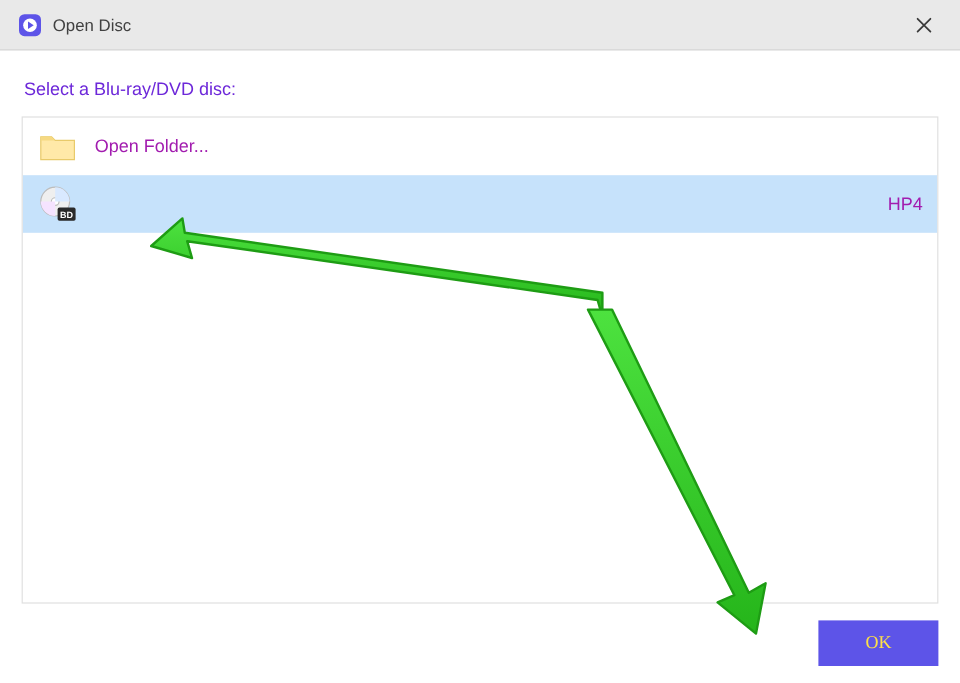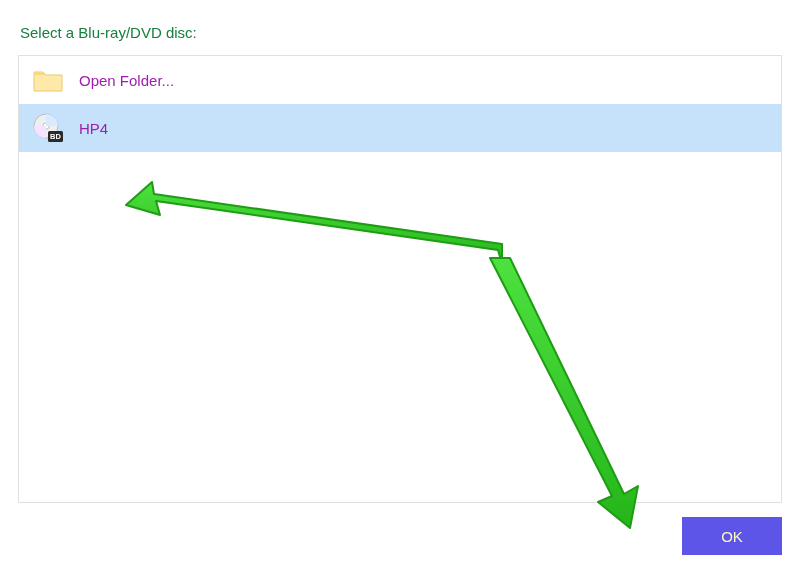--- a/index.html
+++ b/index.html
@@ -25,60 +25,77 @@
     width: 36px; height: 36px; display: flex; align-items: center; justify-content: center;
     font-size: 18px; color: #3a3a3a; cursor: pointer;
   }
   .body {
     flex: 1 1 auto;
     padding: 18px 18px 14px 18px;
     display: flex; flex-direction: column;
     position: relative;
   }
   .prompt {
-    font-size: 15px; color: #15803d; margin: 6px 0 14px 2px;
+    font-size: 15px; color: #6d28d9; margin: 6px 0 14px 2px;
   }
   .listbox {
     flex: 1 1 auto;
     border: 1px solid #e0e0e0;
     background: #fff;
     overflow: hidden;
   }
   .list-item {
     height: 48px;
     display: flex; align-items: center;
     padding: 0 12px;
     cursor: pointer;
   }
-  .list-item.selected { background: #c6e2fb; }
+  .list-item.selected { background: #c6e2fb; justify-content: space-between; }
   .list-item .icon {
     width: 34px; height: 34px; margin-right: 14px;
     display: inline-flex; align-items: center; justify-content: center;
   }
   .list-item .label { font-size: 15px; color: #a21caf; }
   .buttons {
     display: flex; justify-content: flex-end; gap: 14px;
     padding-top: 14px;
   }
   .btn {
     min-width: 100px; height: 38px;
-    background: #5d54e8; color: #fef9c3;
+    background: #5d54e8; color: #fde047;
     border: none; font-size: 15px;
     display: flex; align-items: center; justify-content: center;
     cursor: pointer;
+    font-family: Liberation Serif, serif;
   }
   .arrows {
     position: absolute; left: 0; top: 0; width: 800px; height: 569px;
     pointer-events: none;
   }
 </style>
 </head>
 <body>
 
 <div class="window">
+  <div class="titlebar">
+    <span class="app-icon">
+      <svg viewBox="0 0 24 24" width="22" height="22">
+        <rect x="2" y="2" width="20" height="20" rx="5" fill="#5d54e8"></rect>
+        <circle cx="12" cy="12" r="6.2" fill="#fff"></circle>
+        <path d="M10.2 8.6 L15.4 12 L10.2 15.4 Z" fill="#5d54e8"></path>
+      </svg>
+    </span>
+    <span class="title">Open Disc</span>
+    <span class="spacer"></span>
+    <span class="close">
+      <svg viewBox="0 0 24 24" width="16" height="16">
+        <path d="M4 4 L20 20 M20 4 L4 20" stroke="#3a3a3a" stroke-width="2.2" stroke-linecap="round" fill="none"></path>
+      </svg>
+    </span>
+  </div>
 
   <div class="body">
     <div class="prompt">Select a Blu-ray/DVD disc:</div>
 
     <div class="listbox">
       <div class="list-item">
         <span class="icon">
           <svg viewBox="0 0 34 34" width="34" height="34">
             <path d="M3 9 L12 9 L15 12 L31 12 L31 28 L3 28 Z" fill="#ffe9a8" stroke="#e8ca6a" stroke-width="1"></path>
             <path d="M3 9 L12 9 L15 12 L3 12 Z" fill="#f6d982"></path>

